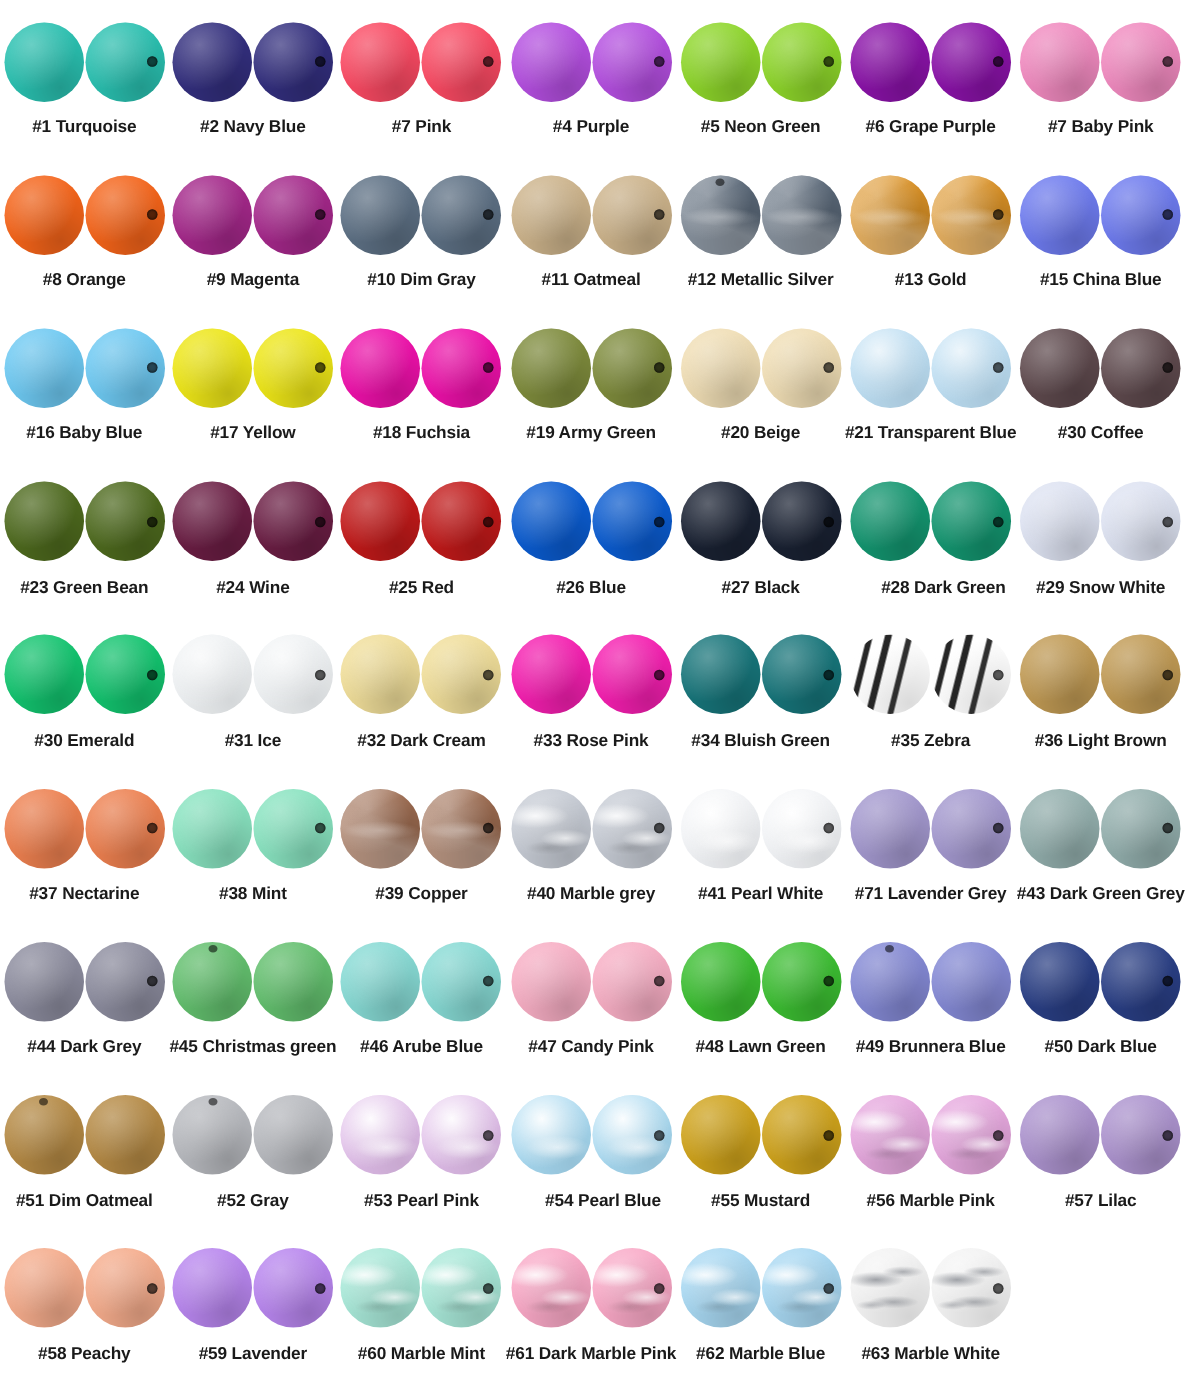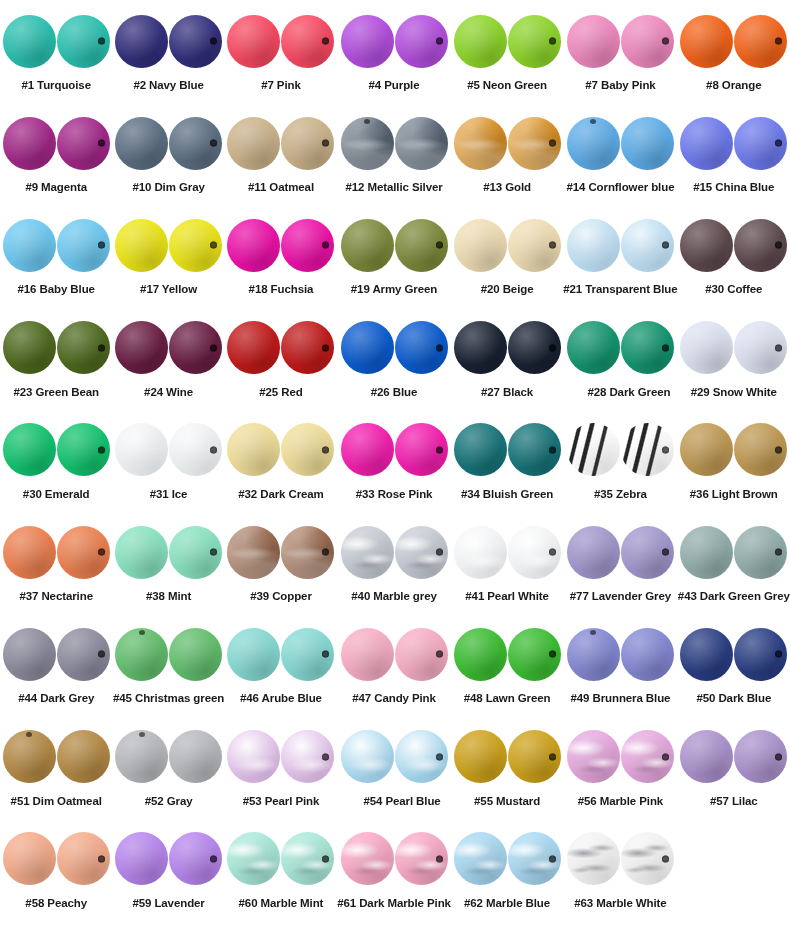--- a/index.html
+++ b/index.html
@@ -171,20 +171,27 @@
     </div>
     <div class="swatch-cell">
       <div class="bead-pair">
         <div class="bead" style="background: rgb(142, 214, 43);"></div>
         <div class="bead hole" style="background: rgb(142, 214, 43);"></div>
       </div>
       <div class="label" style="color: rgb(26, 26, 26);">#5 Neon Green</div>
     </div>
     <div class="swatch-cell">
       <div class="bead-pair">
+        <div class="bead" style="background: rgb(138, 19, 168);"></div>
+        <div class="bead hole" style="background: rgb(138, 19, 168);"></div>
+      </div>
+      <div class="label" style="color: rgb(26, 26, 26);">#6 Grape Purple</div>
+    </div>
+    <div class="swatch-cell">
+      <div class="bead-pair">
         <div class="bead" style="background: rgb(240, 138, 191);"></div>
         <div class="bead hole" style="background: rgb(240, 138, 191);"></div>
       </div>
       <div class="label" style="color: rgb(26, 26, 26);">#7 Baby Pink</div>
     </div>
     <div class="swatch-cell">
       <div class="bead-pair">
         <div class="bead" style="background: rgb(244, 100, 26);"></div>
         <div class="bead hole" style="background: rgb(244, 100, 26);"></div>
       </div>
@@ -220,27 +227,20 @@
     </div>
     <div class="swatch-cell">
       <div class="bead-pair">
         <div class="bead fin-metallic" style="background: rgb(219, 146, 38);"></div>
         <div class="bead fin-metallic hole" style="background: rgb(219, 146, 38);"></div>
       </div>
       <div class="label" style="color: rgb(26, 26, 26);">#13  Gold</div>
     </div>
     <div class="swatch-cell">
       <div class="bead-pair">
-        <div class="bead hole-top" style="background: rgb(95, 174, 234);"></div>
-        <div class="bead" style="background: rgb(95, 174, 234);"></div>
-      </div>
-      <div class="label" style="color: rgb(26, 26, 26);">#14 Cornflower blue</div>
-    </div>
-    <div class="swatch-cell">
-      <div class="bead-pair">
         <div class="bead" style="background: rgb(110, 123, 238);"></div>
         <div class="bead hole" style="background: rgb(110, 123, 238);"></div>
       </div>
       <div class="label" style="color: rgb(26, 26, 26);">#15 China Blue</div>
     </div>
     <div class="swatch-cell">
       <div class="bead-pair">
         <div class="bead" style="background: rgb(110, 201, 242);"></div>
         <div class="bead hole" style="background: rgb(110, 201, 242);"></div>
       </div>
@@ -419,21 +419,21 @@
         <div class="bead fin-pearl" style="background: rgb(240, 242, 245);"></div>
         <div class="bead fin-pearl hole" style="background: rgb(240, 242, 245);"></div>
       </div>
       <div class="label" style="color: rgb(26, 26, 26);">#41 Pearl White</div>
     </div>
     <div class="swatch-cell">
       <div class="bead-pair">
         <div class="bead" style="background: rgb(163, 152, 206);"></div>
         <div class="bead hole" style="background: rgb(163, 152, 206);"></div>
       </div>
-      <div class="label" style="color: rgb(26, 26, 26);">#77  Lavender Grey</div>
+      <div class="label" style="color: rgb(26, 26, 26);">#71  Lavender Grey</div>
     </div>
     <div class="swatch-cell">
       <div class="bead-pair">
         <div class="bead" style="background: rgb(147, 175, 173);"></div>
         <div class="bead hole" style="background: rgb(147, 175, 173);"></div>
       </div>
       <div class="label" style="color: rgb(26, 26, 26);">#43 Dark Green Grey</div>
     </div>
     <div class="swatch-cell">
       <div class="bead-pair">

